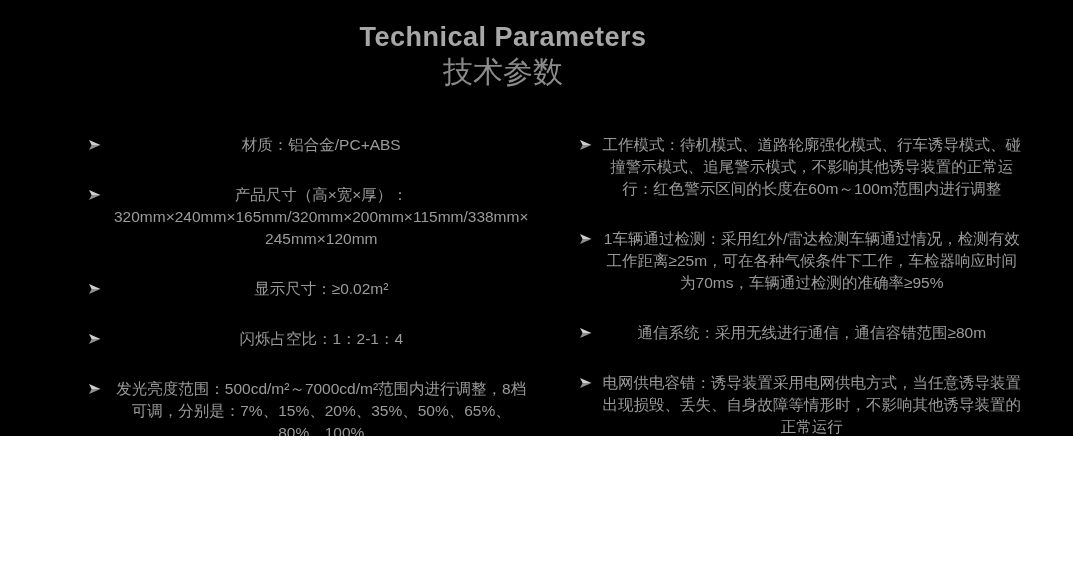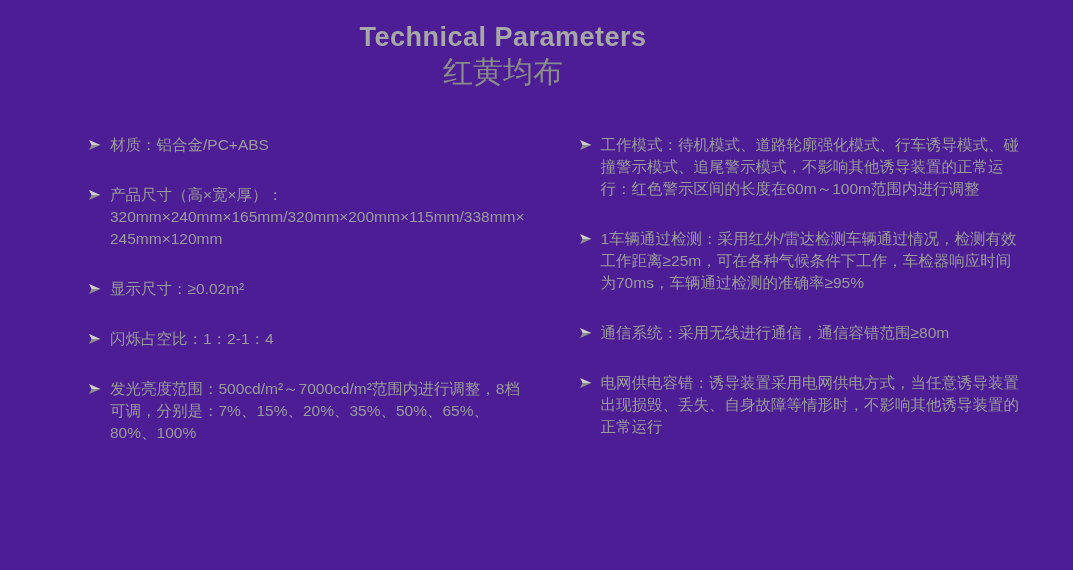--- a/index.html
+++ b/index.html
@@ -1,20 +1,20 @@
 <!DOCTYPE html>
 <html><head>
 <meta charset="utf-8">
 <style>
   html, body { margin: 0; padding: 0; background: #ffffff; }
   .page {
     position: relative;
     width: 1073px;
-    height: 570px;
-    background: #4c1d95;
+    height: 436px;
+    background: #000000;
     overflow: hidden;
     font-family: "Liberation Sans", "DejaVu Sans", sans-serif;
   }
   .header {
     width: 1006px;            
     padding-top: 21px;
     text-align: center;
   }
   .title {
     margin: 0;
@@ -54,30 +54,31 @@
   .bullet {
     flex: 0 0 22px;
     padding-top: 5px;
   }
   .bullet svg { display: block; }
   .item-text {
     flex: 1 1 auto;
     min-width: 0;
     overflow-wrap: break-word;
     word-wrap: break-word;
+    text-align: center;
   }
 </style>
 </head>
 <body>
 
 <div class="page">
 
   <div class="header">
     <h1 class="title">Technical Parameters</h1>
-    <h2 class="subtitle">红黄均布</h2>
+    <h2 class="subtitle">技术参数</h2>
   </div>
 
   <div class="columns">
 
     <ul class="col">
       <li class="item">
         <span class="bullet">
             <svg width="13" height="12" viewBox="0 0 13 12" aria-hidden="true">
               <path d="M1 1 L12.5 6 L3.6 6 Z" fill="#cfcfcf"></path>
               <path d="M3.6 6 L12.5 6 L1 11 Z" fill="#8f8f8f"></path>

